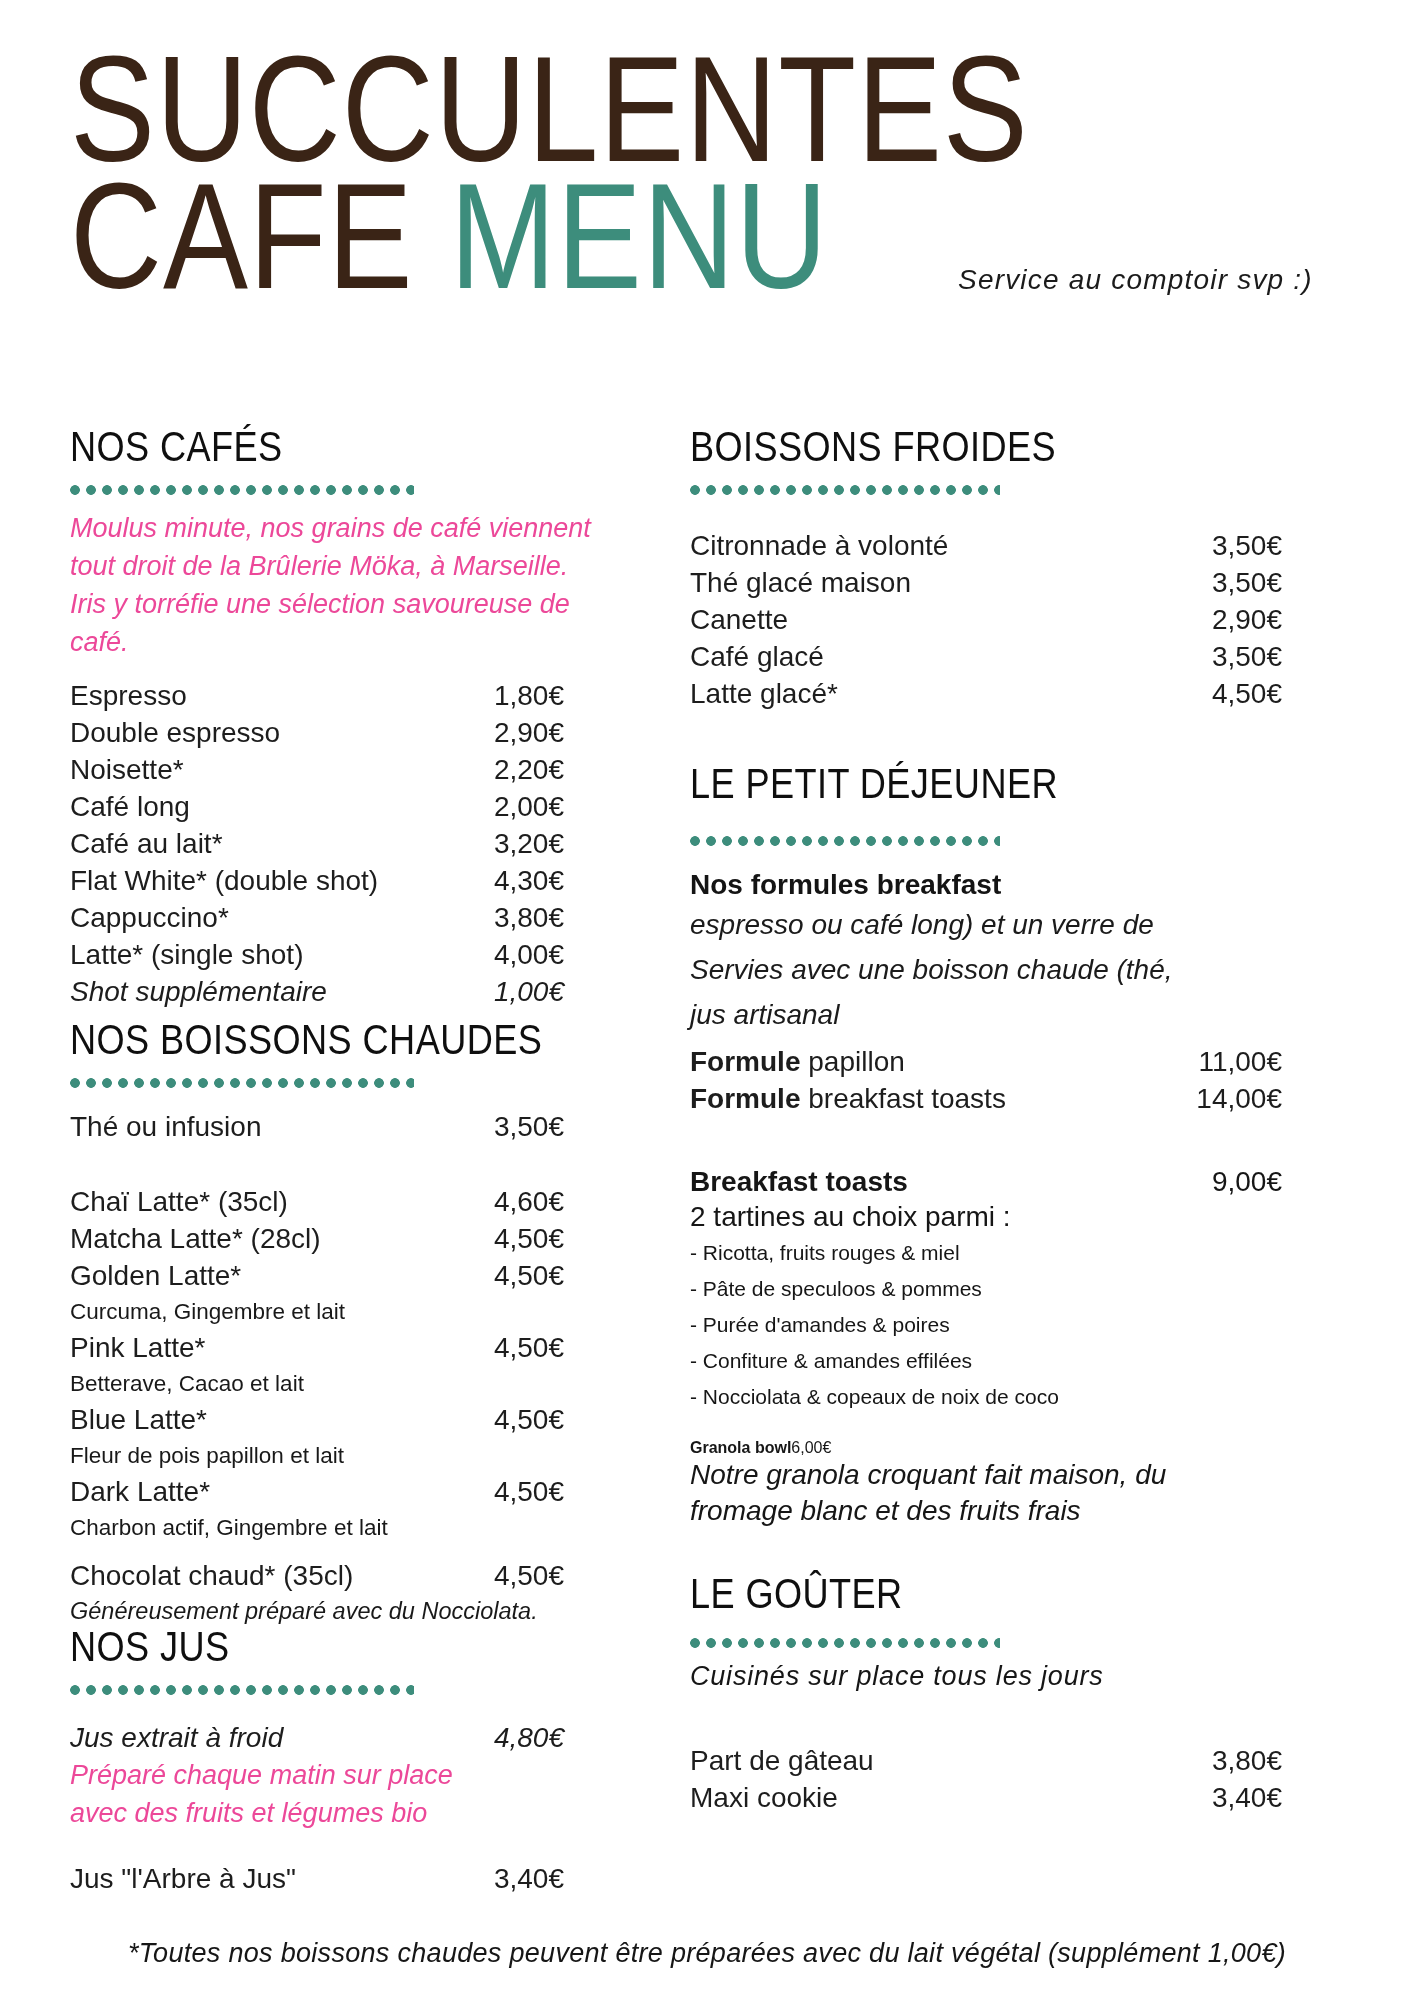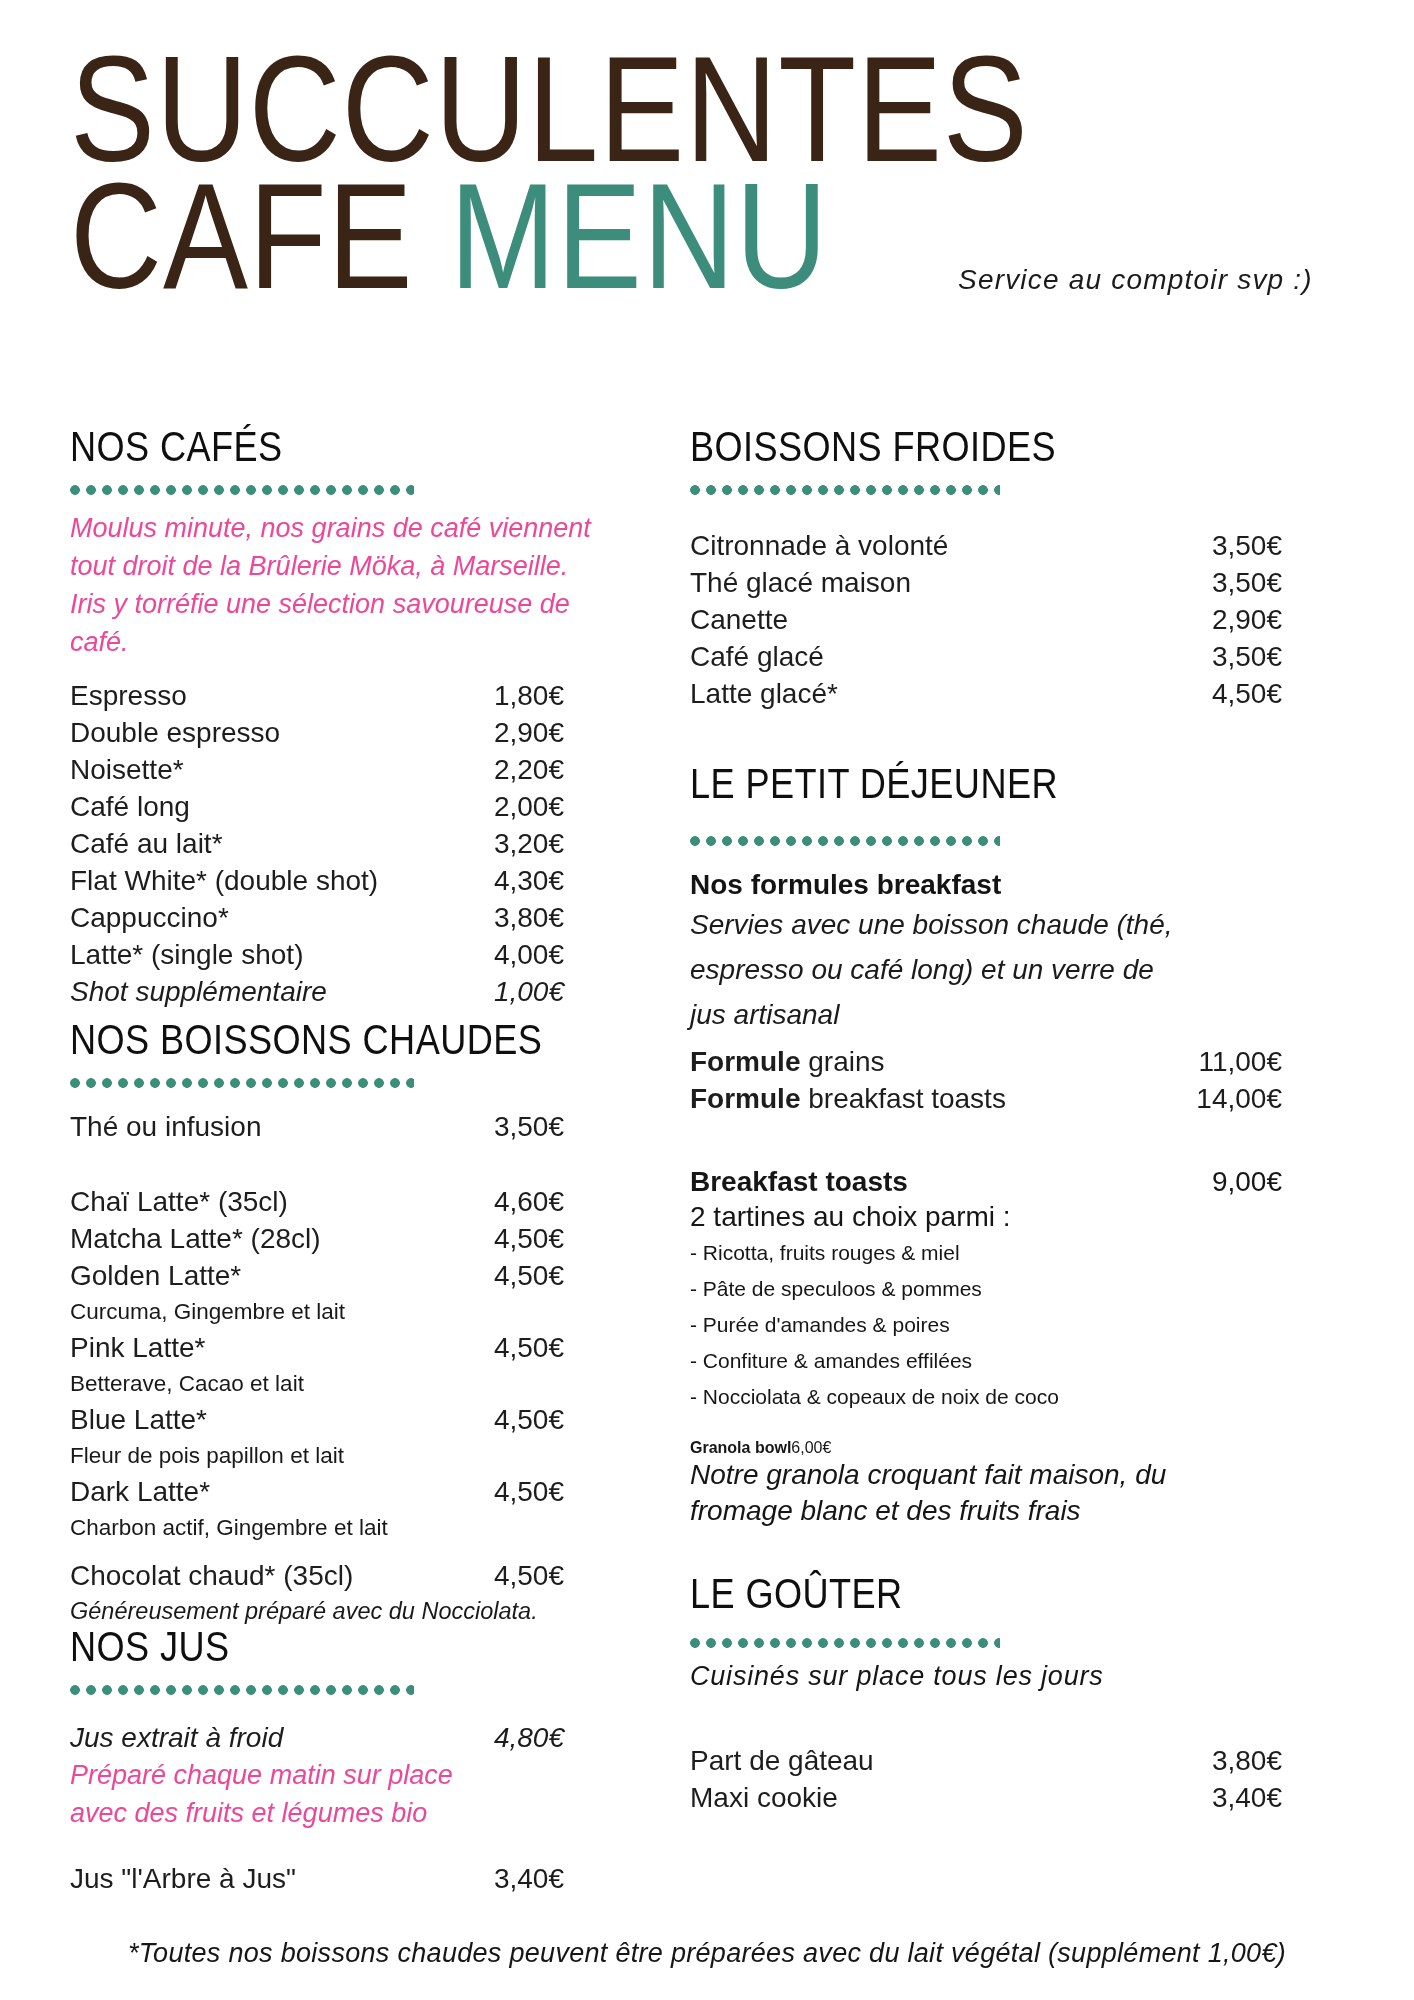--- a/index.html
+++ b/index.html
@@ -242,27 +242,27 @@
           <span class="pr">4,50€</span>
         </div>
     </div>
   </section>
 
   <section class="sec col-r sec-dejeuner">
     <h2 class="shead">LE PETIT DÉJEUNER</h2>
     <div class="dots dots-r" style="margin-top:30px;"></div>
     <div class="pdj-title">Nos formules breakfast</div>
     <div class="pdj-desc">
+      <div>espresso ou café long) et un verre de</div>
       <div>Servies avec une boisson chaude (thé,</div>
-      <div>espresso ou café long) et un verre de</div>
       <div>jus artisanal</div>
     </div>
     <div class="pdj-formules">
       <div class="row">
-          <span class="nm"><span class="b">Formule</span><span> grains</span></span>
+          <span class="nm"><span class="b">Formule</span><span> papillon</span></span>
           <span class="pr">11,00€</span>
         </div>
       <div class="row">
           <span class="nm"><span class="b">Formule</span><span> breakfast toasts</span></span>
           <span class="pr">14,00€</span>
         </div>
     </div>
     <div class="toasts">
       <div class="trow">
           <span class="nm b">Breakfast toasts</span>

